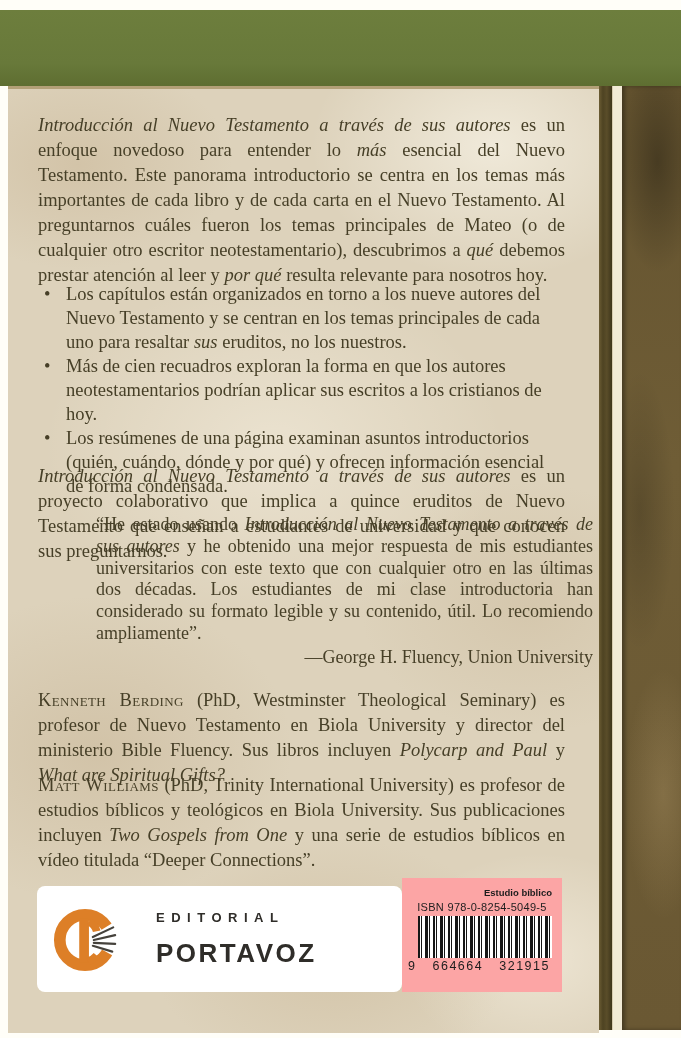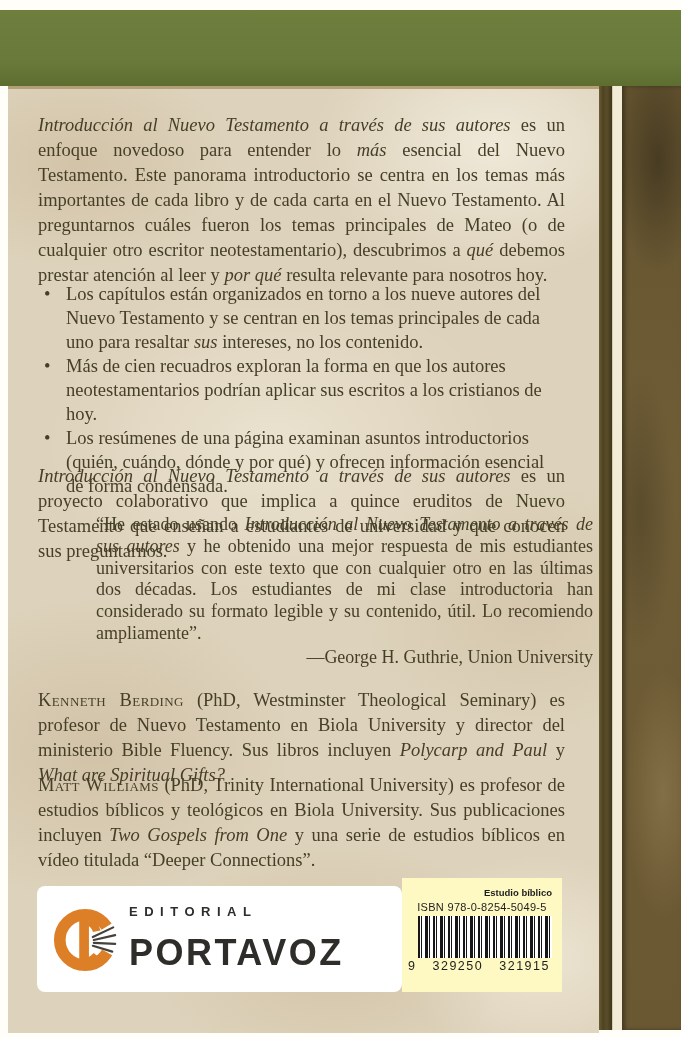--- a/index.html
+++ b/index.html
@@ -41,27 +41,27 @@
   #bullets .li{position:relative;padding-left:28px;}
   #bullets .li .dot{position:absolute;left:6px;top:0;}
   #p2{top:464px;}
   #quote{top:514px;left:68px;width:497px;font-size:18px;line-height:21.8px;margin-left:28px;}
   #quote .attr{text-align:right;margin-top:2px;}
   #bio1{top:688px;}
   #bio2{top:773px;}
   
   .logo-box{position:absolute;left:37px;top:886px;width:365px;height:106px;background:#ffffff;
             border-radius:8px;display:flex;align-items:center;
-            font-family:"Liberation Sans", sans-serif;}
+            font-family:"Liberation Sans", sans-serif;gap:27px;}
   .emblem{margin-left:16px;width:68px;height:68px;flex:0 0 auto;}
   .pub-names{margin-left:8px;color:#2f2d29;}
   .pub-line1{font-size:13px;font-weight:bold;letter-spacing:6.5px;}
-  .pub-line2{font-size:36px;font-weight:bold;letter-spacing:2.5px;margin-top:13px;}
+  .pub-line2{font-size:26px;font-weight:bold;letter-spacing:2.5px;margin-top:13px;}
   
-  .barcode-box{position:absolute;left:402px;top:878px;width:160px;height:114px;background:#fef9c3;
+  .barcode-box{position:absolute;left:402px;top:878px;width:160px;height:114px;background:#fca5a5;
                font-family:"Liberation Sans", sans-serif;color:#1d1d1d;}
   .bc-category{font-size:9.5px;font-weight:bold;text-align:right;margin:9px 10px 0 0;}
   .bc-isbn{font-size:11px;text-align:center;margin-top:3px;letter-spacing:.3px;}
   .bc-bars{height:42px;margin:3px 10px 0 16px;
       background:repeating-linear-gradient(90deg,
         #161616 0 2px,#fff 2px 3px,#161616 3px 4px,#fff 4px 7px,
         #161616 7px 10px,#fff 10px 11px,#161616 11px 12px,#fff 12px 15px);}
   .bc-digits{display:flex;align-items:center;font-size:12.5px;margin:1px 12px 0 6px;
              justify-content:space-between;letter-spacing:1.5px;}
 </style>
@@ -73,37 +73,37 @@
   <div class="back-cover"></div>
   <div class="dark-band"></div>
   <div class="cream-stripe"></div>
   <div class="book-spine"></div>
 
   <div id="p1" class="txt justify"><span class="it">Introducción al Nuevo Testamento a través de sus autores</span><span> es un enfoque novedoso para entender lo </span><span class="it">más</span><span> esencial del Nuevo Testamento. Este panorama introductorio se centra en los temas más importantes de cada libro y de cada carta en el Nuevo Testamento. Al preguntarnos cuáles fueron los temas principales de Mateo (o de cualquier otro escritor neotestamentario), descubrimos a </span><span class="it">qué</span><span> debemos prestar atención al leer y </span><span class="it">por qué</span><span> resulta relevante para nosotros hoy.</span></div>
 
   <div id="bullets" class="txt">
     <div class="li">
       <span class="dot">•</span>
-      <span><span>Los capítulos están organizados en torno a los nueve autores del Nuevo Testamento y se centran en los temas principales de cada uno para resaltar </span><span class="it">sus</span><span> intereses, no los contenido.</span></span>
+      <span><span>Los capítulos están organizados en torno a los nueve autores del Nuevo Testamento y se centran en los temas principales de cada uno para resaltar </span><span class="it">sus</span><span> eruditos, no los nuestros.</span></span>
     </div>
     <div class="li">
       <span class="dot">•</span>
       <span><span>Más de cien recuadros exploran la forma en que los autores neotestamentarios podrían aplicar sus escritos a los cristianos de hoy.</span></span>
     </div>
     <div class="li">
       <span class="dot">•</span>
       <span><span>Los resúmenes de una página examinan asuntos introductorios (quién, cuándo, dónde y por qué) y ofrecen información esencial de forma condensada.</span></span>
     </div>
   </div>
 
   <div id="p2" class="txt justify"><span class="it">Introducción al Nuevo Testamento a través de sus autores</span><span> es un proyecto colaborativo que implica a quince eruditos de Nuevo Testamento que enseñan a estudiantes de universidad y que conocen sus preguntarnos.</span></div>
 
   <div id="quote" class="txt">
     <div class="justify"><span>“He estado usando </span><span class="it">Introducción al Nuevo Testamento a través de sus autores</span><span> y he obtenido una mejor respuesta de mis estudiantes universitarios con este texto que con cualquier otro en las últimas dos décadas. Los estudiantes de mi clase introductoria han considerado su formato legible y su contenido, útil. Lo recomiendo ampliamente”.</span></div>
-    <div class="attr">—George H. Guthrie, Union University</div>
+    <div class="attr">—George H. Fluency, Union University</div>
   </div>
 
   <div id="bio1" class="txt justify"><span class="sc">Kenneth Berding</span><span> (PhD, Westminster Theological Seminary) es profesor de Nuevo Testamento en Biola University y director del ministerio Bible Fluency. Sus libros incluyen </span><span class="it">Polycarp and Paul</span><span> y </span><span class="it">What are Spiritual Gifts?</span></div>
   <div id="bio2" class="txt justify"><span class="sc">Matt Williams</span><span> (PhD, Trinity International University) es profesor de estudios bíblicos y teológicos en Biola University. Sus publicaciones incluyen </span><span class="it">Two Gospels from One</span><span> y una serie de estudios bíblicos en vídeo titulada “Deeper Connections”.</span></div>
 
   <div class="logo-box">
     <svg class="emblem" viewBox="0 0 70 70">
       <circle cx="33" cy="36" r="26" fill="none" stroke="#dd7f27" stroke-width="12"></circle>
       <polygon points="33,36 72,12 72,58" fill="#ffffff"></polygon>
       <rect x="27" y="14" width="10" height="45" fill="#dd7f27"></rect>
@@ -121,17 +121,17 @@
       <div class="pub-line2">PORTAVOZ</div>
     </div>
   </div>
 
   <div class="barcode-box">
     <div class="bc-category">Estudio bíblico</div>
     <div class="bc-isbn">ISBN 978-0-8254-5049-5</div>
     <div class="bc-bars"></div>
     <div class="bc-digits">
       <span>9</span>
-      <span>329250</span>
+      <span>664664</span>
       <span>321915</span>
     </div>
   </div>
 </div>
 
 </body></html>

